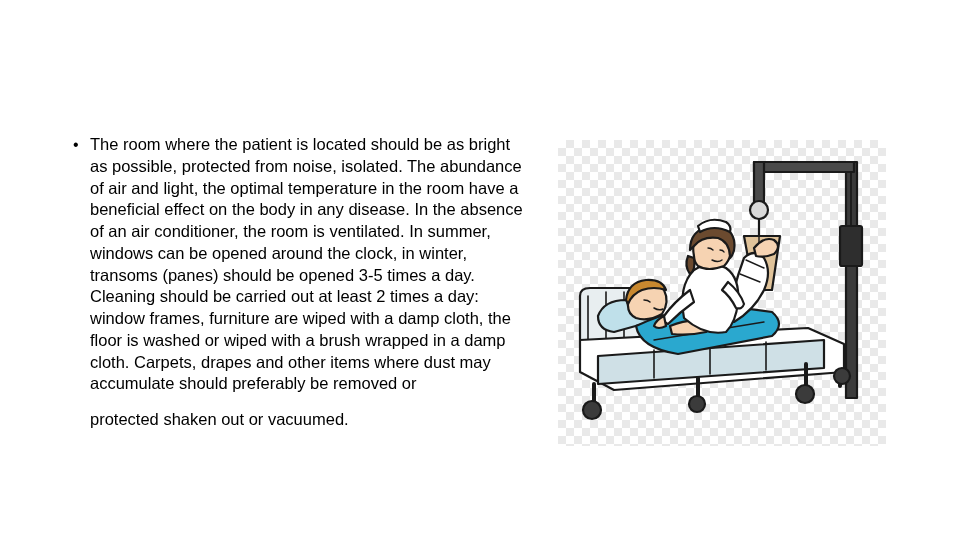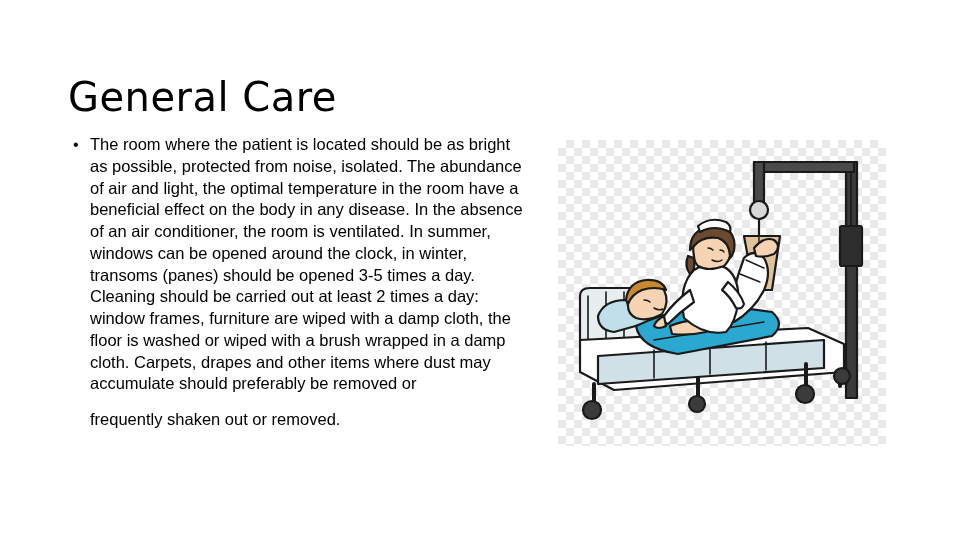--- a/index.html
+++ b/index.html
@@ -83,30 +83,29 @@
     background-size: 16px 16px;
     background-position: 0 0, 8px 8px;
   }
   .illus svg { display: block; }
 </style>
 </head>
 <body>
 
 <div class="slide">
 
-  <h1 class="slide-title">General Care</h1>
 
   <div class="body-block">
     <ul class="bullets">
       <li>
         <span class="dot">•</span>
         <span class="txt">The room where the patient is located should be as bright as possible, protected from noise, isolated. The abundance of air and light, the optimal temperature in the room have a beneficial effect on the body in any disease. In the absence of an air conditioner, the room is ventilated. In summer, windows can be opened around the clock, in winter, transoms (panes) should be opened 3-5 times a day. Cleaning should be carried out at least 2 times a day: window frames, furniture are wiped with a damp cloth, the floor is washed or wiped with a brush wrapped in a damp cloth. Carpets, drapes and other items where dust may accumulate should preferably be removed or</span>
       </li>
     </ul>
-    <div class="tail-line">frequently shaken out or removed.</div>
+    <div class="tail-line">protected shaken out or vacuumed.</div>
   </div>
 
   <div class="illus">
     <svg width="328" height="306" viewBox="0 0 328 306" xmlns="http://www.w3.org/2000/svg">
       <g stroke="#1a1a1a" stroke-width="2.2" stroke-linejoin="round" stroke-linecap="round">
 
         <rect x="288" y="22" width="11" height="236" fill="#3b3b3b" stroke="#1a1a1a"></rect>
 
         <rect x="196" y="22" width="100" height="10" fill="#4a4a4a" stroke="#1a1a1a"></rect>
 

